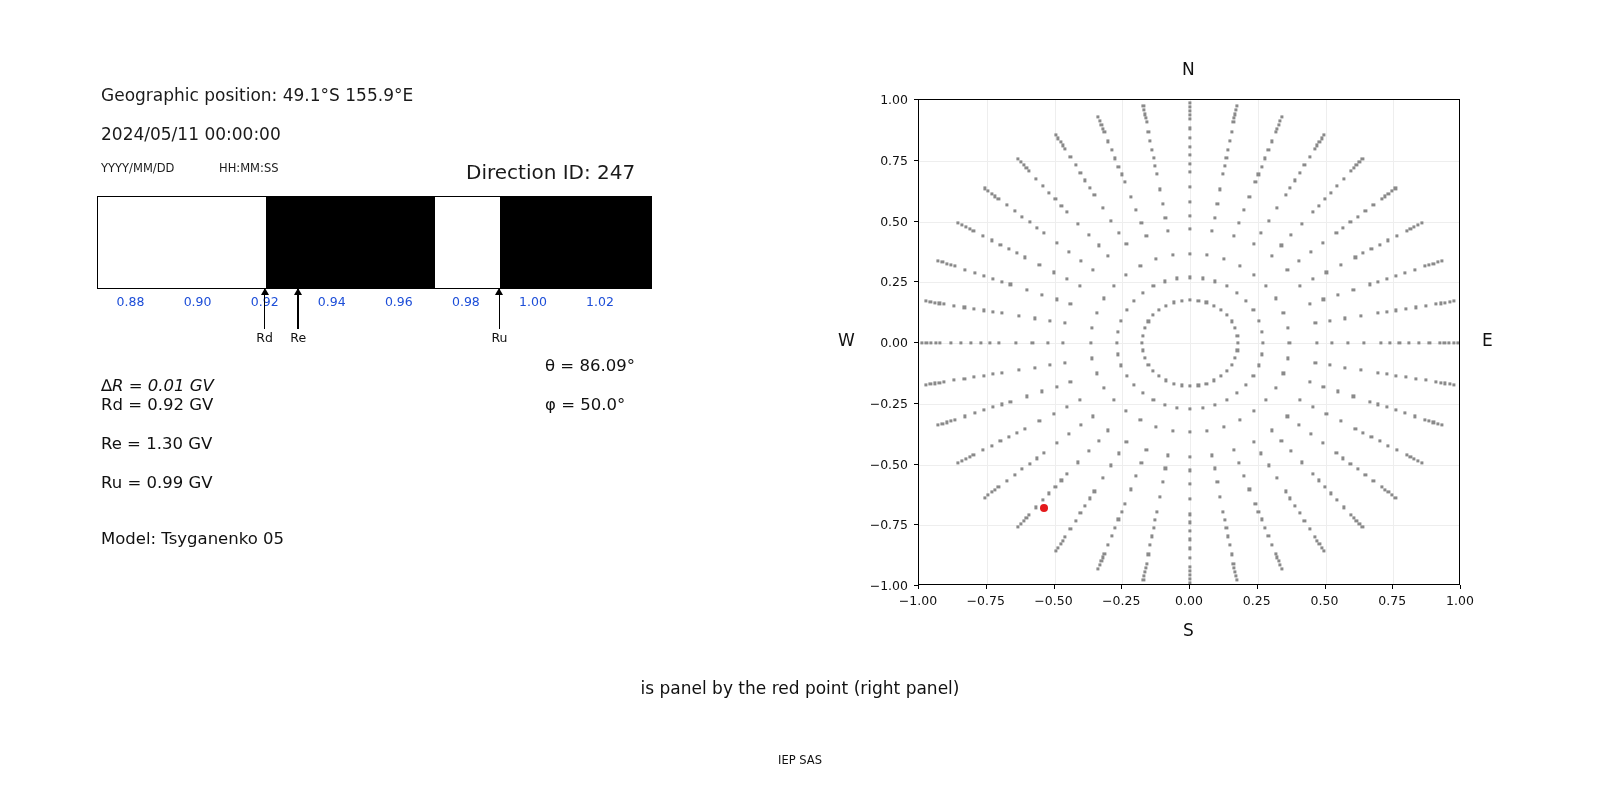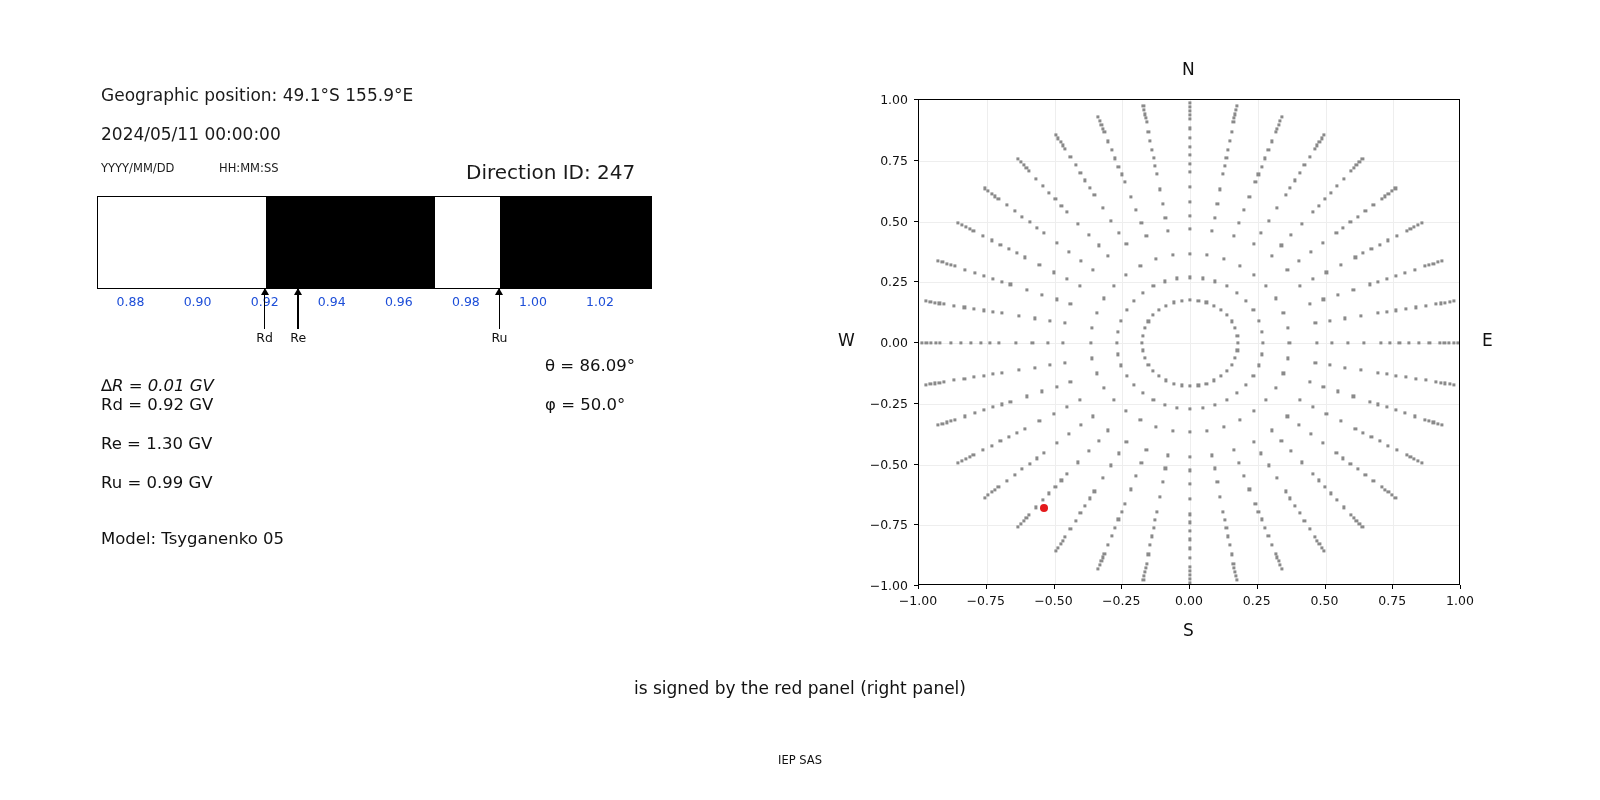--- a/index.html
+++ b/index.html
@@ -919,15 +919,15 @@
       <div class="ax-tick y" style="left: 114px; top: 99px;"></div>
       <div class="tick-label-y" style="left: 50px; width: 58px; top: 99px;">1.00</div>
       <div class="compass" style="left: 382px; top: 59px;">N</div>
       <div class="compass" style="left: 383px; top: 620px;">S</div>
       <div class="compass" style="left: 38px; top: 330px;">W</div>
       <div class="compass" style="left: 682px; top: 330px;">E</div>
     </div>
 </div>
 
 <div class="abs" id="footer">
-  <div class="footer-line">is signed by the red panel (right panel)</div>
+  <div class="footer-line">is panel by the red point (right panel)</div>
 </div>
 <div class="abs" id="credit">IEP SAS</div>
 
 </body></html>

